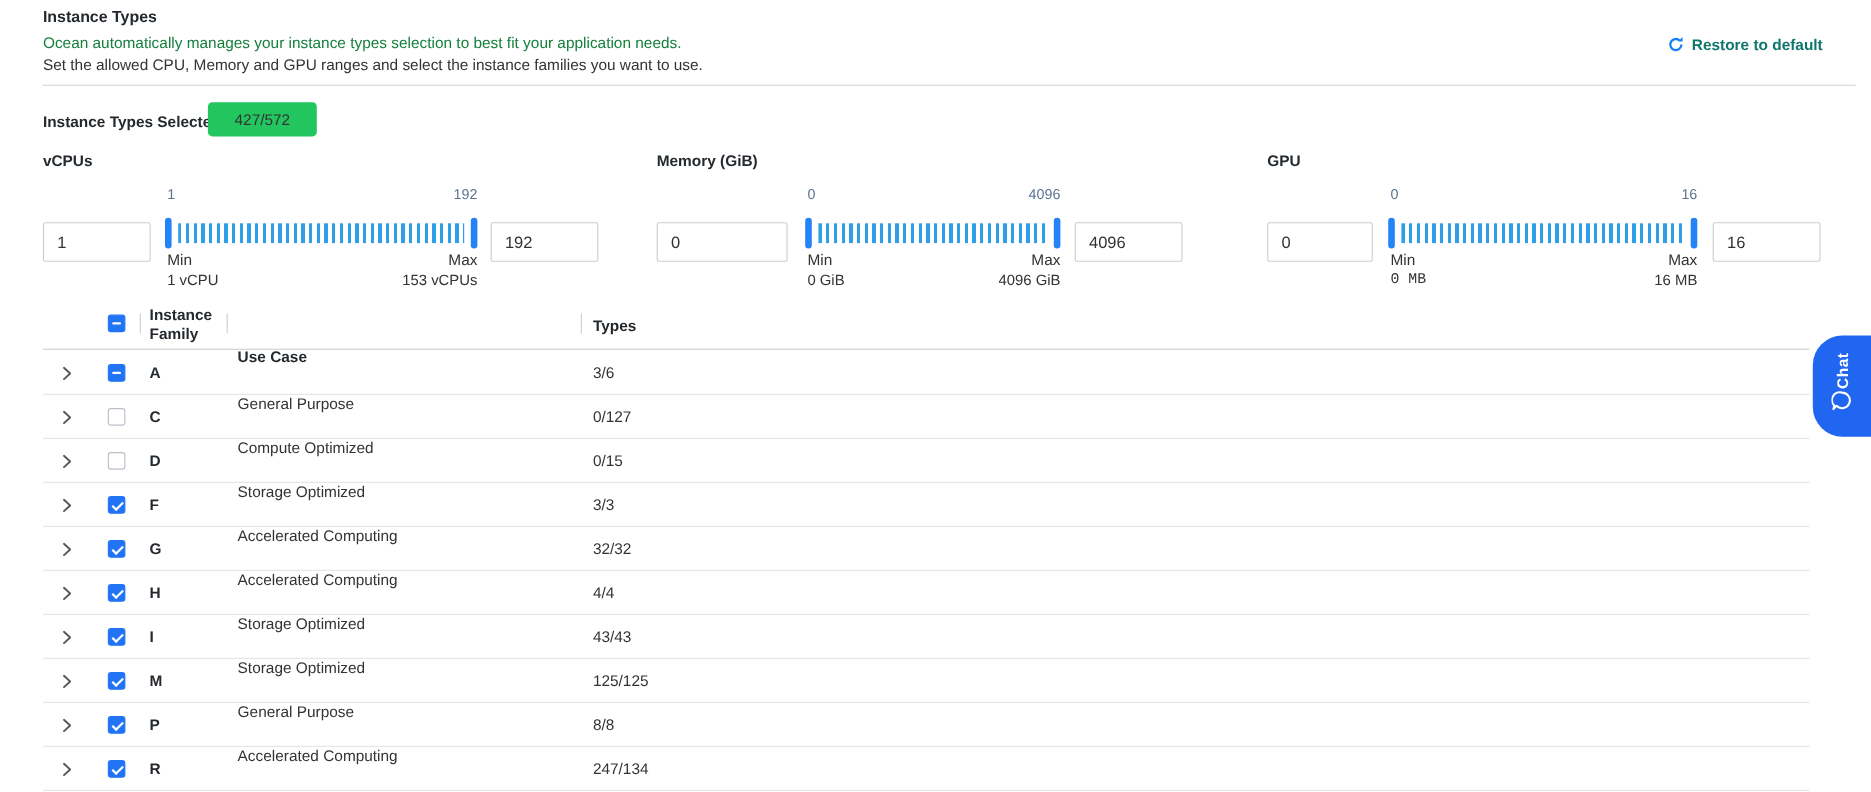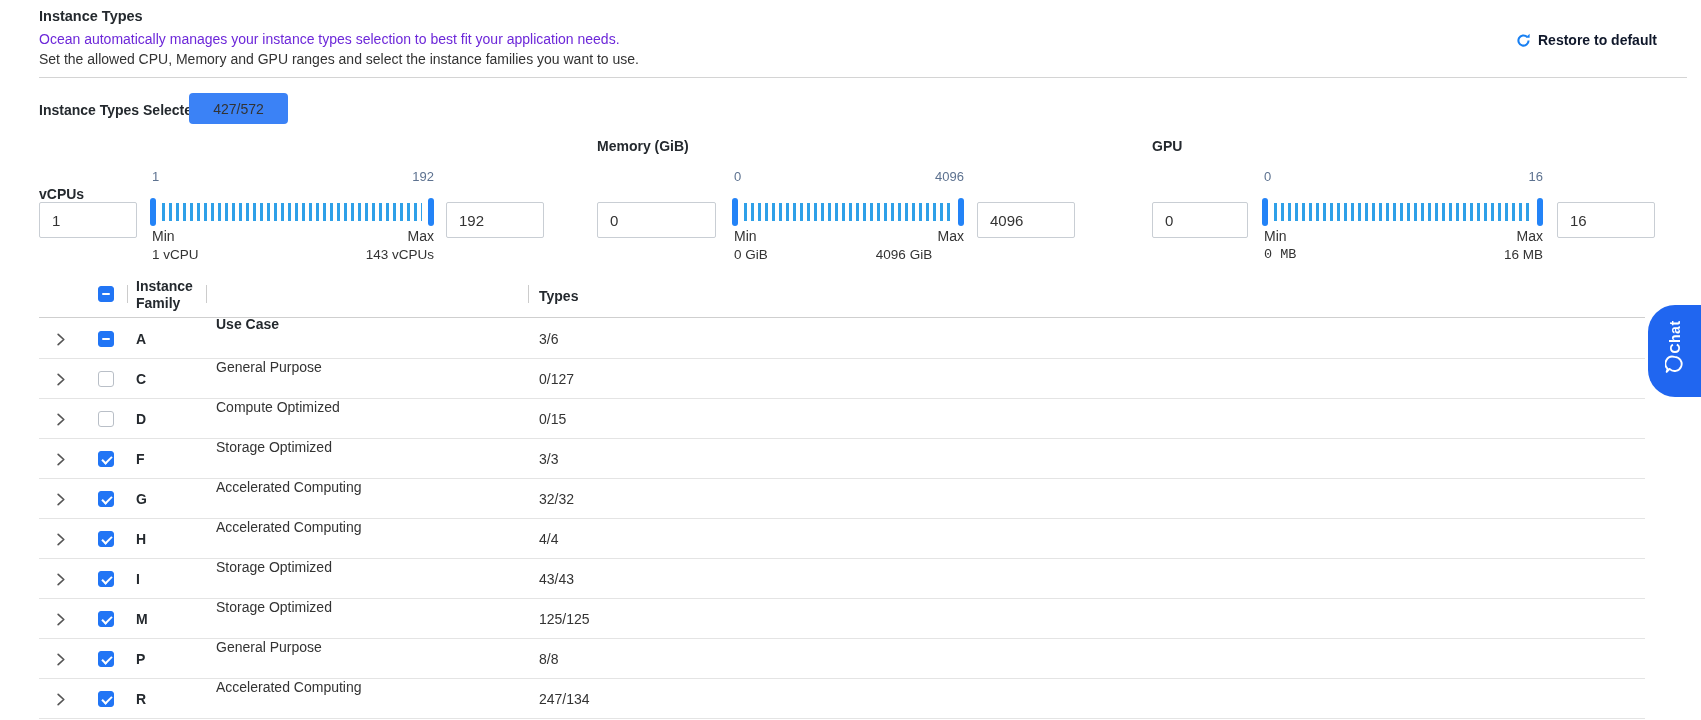--- a/index.html
+++ b/index.html
@@ -3,29 +3,29 @@
 <meta charset="utf-8">
 <style>
   * { margin:0; padding:0; box-sizing:border-box; }
   html,body { width:1701px; height:720px; background:#fff; overflow:hidden;
     font-family:"Liberation Sans", sans-serif; color:#333; }
   .abs { position:absolute; }
   .page { position:relative; width:1701px; height:700px; }
 
   
   .title { left:39px; top:8px; font-size:14.5px; font-weight:bold; color:#24292e; }
-  .desc1 { left:39px; top:31px; font-size:14px; color:#6d28d9; }
+  .desc1 { left:39px; top:31px; font-size:14px; color:#15803d; }
   .desc2 { left:39px; top:51px; font-size:14px; color:#333; }
-  .restore { top:32px; right:44px; font-size:14px; font-weight:bold; color:#0f172a;
+  .restore { top:32px; right:44px; font-size:14px; font-weight:bold; color:#0f766e;
     cursor:pointer; display:flex; align-items:center; gap:7px; }
   .hdr-divider { left:39px; top:77px; width:1648px; height:1px; background:#d4d4d4; }
 
   
   .sum-label { left:39px; top:102px; font-size:14px; font-weight:bold; color:#24292e; }
-  .badge { left:189px; top:93px; width:99px; height:31px; background:#3b82f6;
+  .badge { left:189px; top:93px; width:99px; height:31px; background:#22c55e;
     border-radius:4px; font-size:14px; color:#333; display:flex;
     align-items:center; justify-content:center; }
 
   
   .sec-label { top:138px; font-size:14px; font-weight:bold; color:#24292e; }
   .num-input { top:202px; height:36px; border:1px solid #c9ced4; border-radius:2px;
     font-size:15px; color:#333; padding-left:12px; font-family:"Liberation Sans",sans-serif;
     background:#fff; }
   .range-top { top:169px; font-size:13px; color:#5d7290; }
   .track { top:196px; height:32px; }
@@ -83,48 +83,48 @@
         <path d="M14.5 0.8v4.2h-4.2z" fill="#177ff2"></path>
       </svg>
     </span>
     <span>Restore to default</span>
   </div>
   <div class="abs hdr-divider"></div>
 
   <div class="abs sum-label">Instance Types Selected:</div>
   <div class="abs badge">427/572</div>
 
-  <div class="abs sec-label" style="left:39px;margin-top:48px;">vCPUs</div>
+  <div class="abs sec-label" style="left:39px;">vCPUs</div>
   <input class="abs num-input" style="left: 39px; width: 98px;" value="1">
   <div class="abs range-top" style="left:152px;">1</div>
   <div class="abs range-top ta-r" style="left:334px;width:100px;">192</div>
   <div class="abs track" style="left:150px;width:284px;">
     <div class="ticks"></div>
     <div class="handle left"></div>
     <div class="handle right"></div>
   </div>
   <div class="abs minmax" style="left:152px;">Min</div>
   <div class="abs minmax ta-r" style="left:334px;width:100px;">Max</div>
   <div class="abs sublab" style="left:152px;">1 vCPU</div>
-  <div class="abs sublab ta-r" style="left:314px;width:120px;">143 vCPUs</div>
+  <div class="abs sublab ta-r" style="left:314px;width:120px;">153 vCPUs</div>
   <input class="abs num-input" style="left: 446px; width: 98px;" value="192">
 
   <div class="abs sec-label" style="left:597px;">Memory (GiB)</div>
   <input class="abs num-input" style="left: 597px; width: 119px;" value="0">
   <div class="abs range-top" style="left:734px;">0</div>
   <div class="abs range-top ta-r" style="left:864px;width:100px;">4096</div>
   <div class="abs track" style="left:732px;width:232px;">
     <div class="ticks"></div>
     <div class="handle left"></div>
     <div class="handle right"></div>
   </div>
   <div class="abs minmax" style="left:734px;">Min</div>
   <div class="abs minmax ta-r" style="left:864px;width:100px;">Max</div>
   <div class="abs sublab" style="left:734px;">0 GiB</div>
-  <div class="abs sublab ta-r" style="left:844px;width:120px;text-align:center;">4096 GiB</div>
+  <div class="abs sublab ta-r" style="left:844px;width:120px;">4096 GiB</div>
   <input class="abs num-input" style="left: 977px; width: 98px;" value="4096">
 
   <div class="abs sec-label" style="left:1152px;">GPU</div>
   <input class="abs num-input" style="left: 1152px; width: 96px;" value="0">
   <div class="abs range-top" style="left:1264px;">0</div>
   <div class="abs range-top ta-r" style="left:1443px;width:100px;">16</div>
   <div class="abs track" style="left:1262px;width:281px;">
     <div class="ticks"></div>
     <div class="handle left"></div>
     <div class="handle right"></div>

